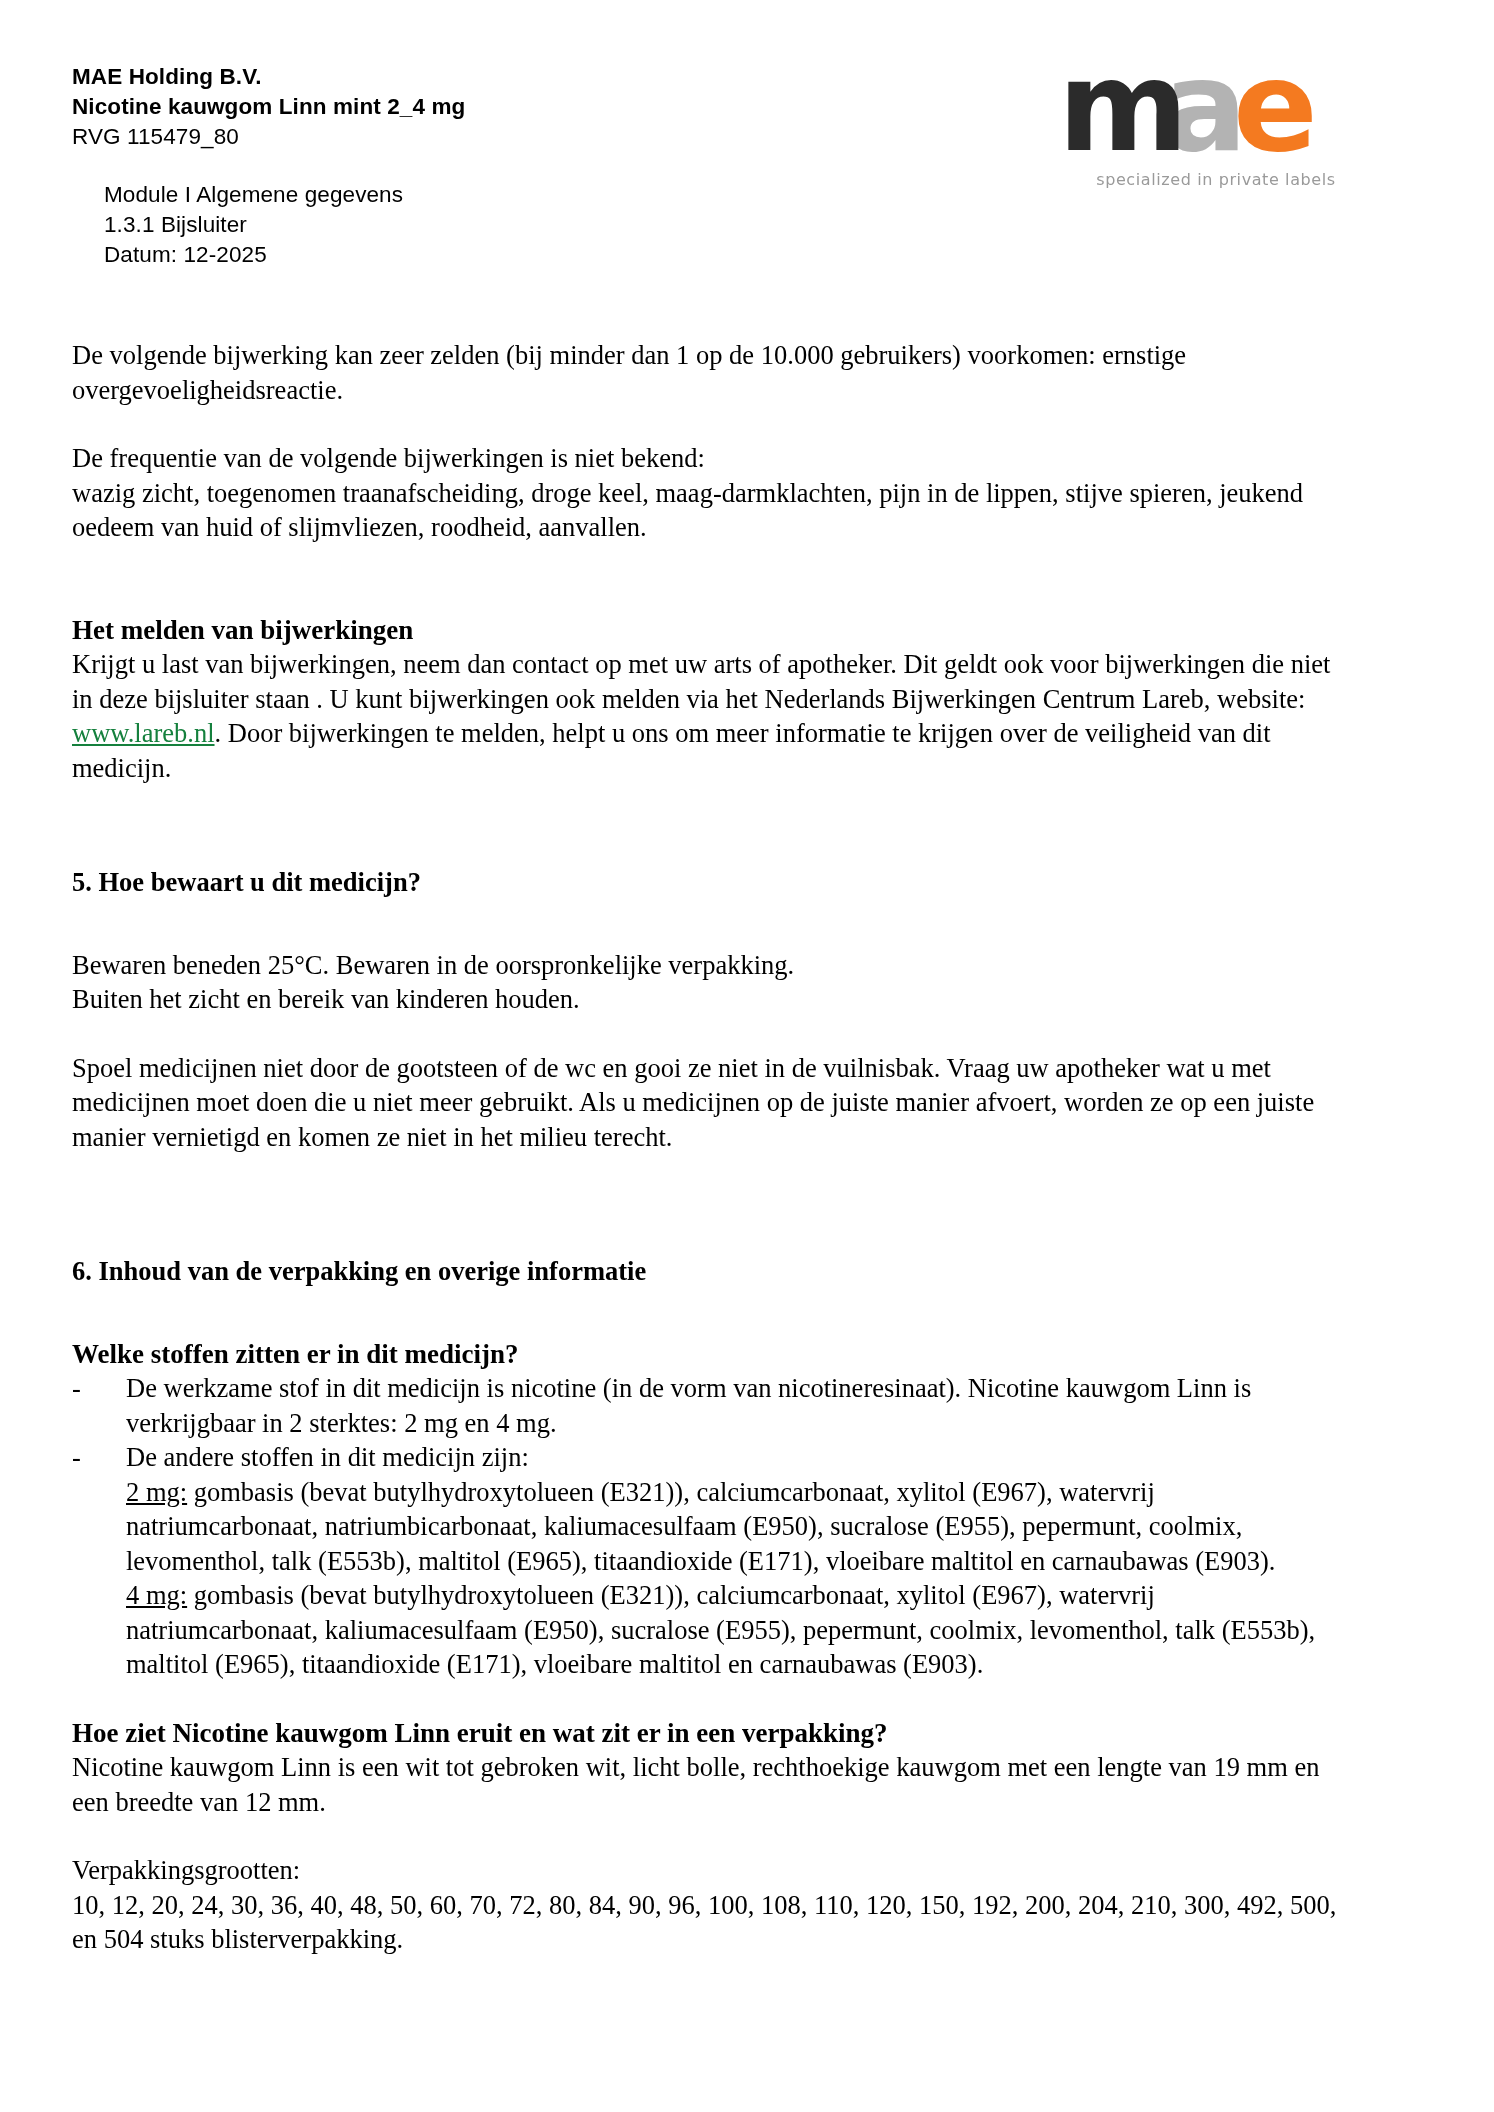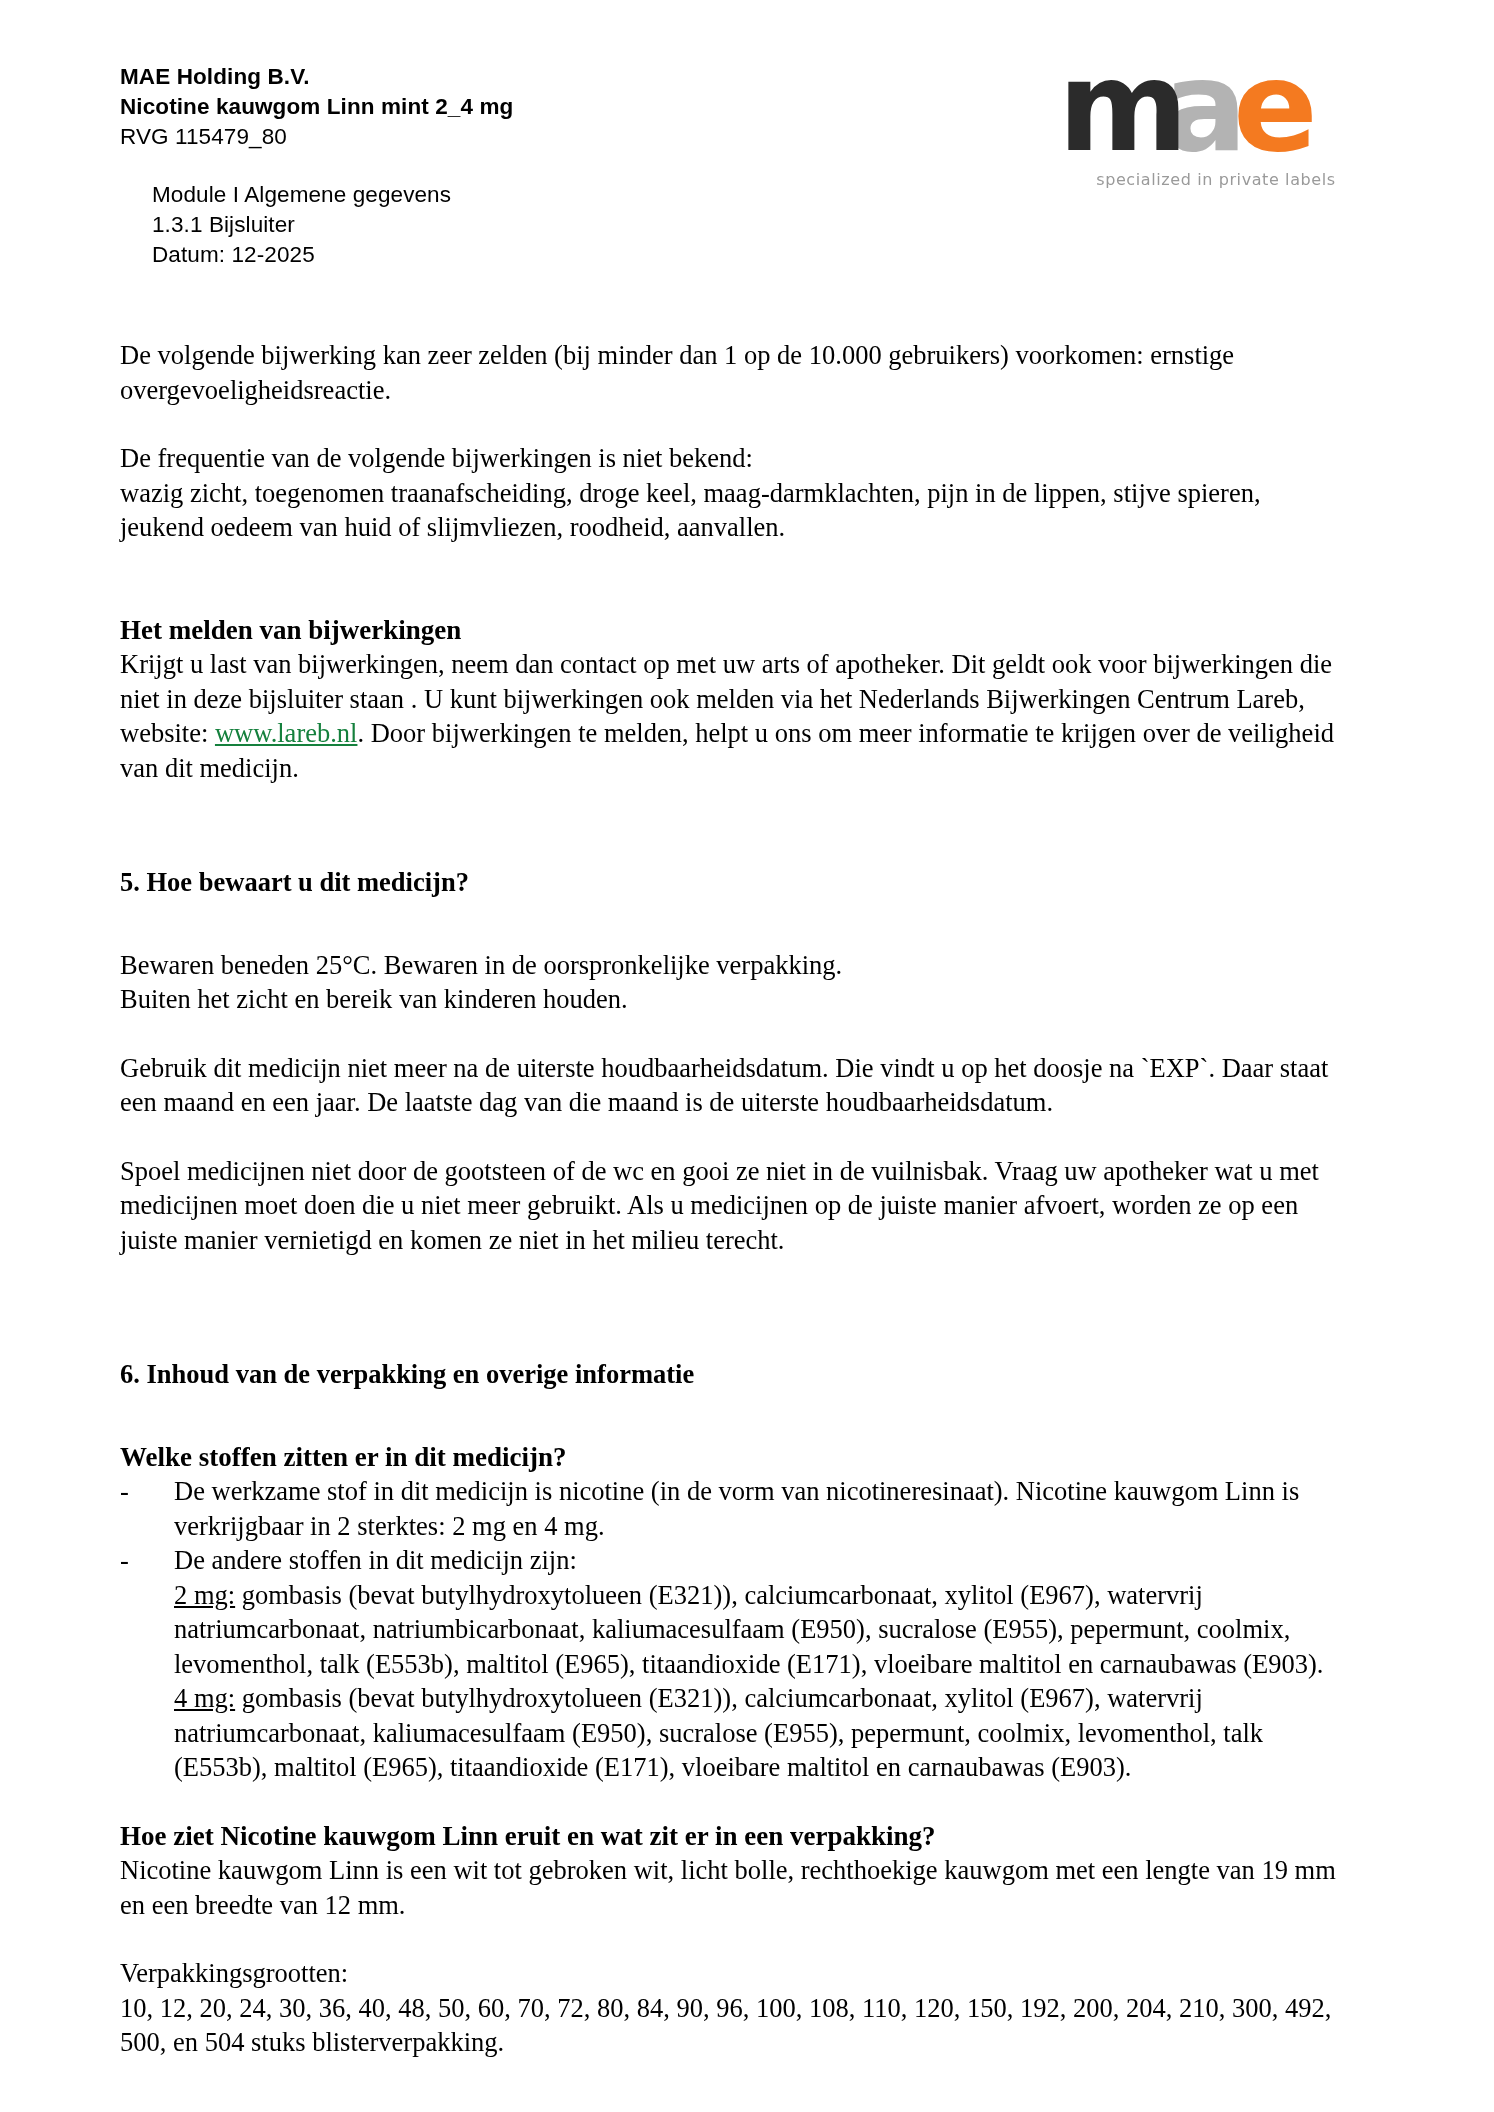--- a/index.html
+++ b/index.html
@@ -13,21 +13,21 @@
     font-family: "Liberation Serif", "DejaVu Serif", serif;
     color: #000000;
     position: relative;
     overflow: hidden;
   }
   .page {
     position: relative;
     width: 1494px;
     height: 1729px;
     box-sizing: border-box;
-    padding: 62px 150px 0 120px;
+    padding: 62px 150px 0 72px;
   }
 
   
   .header {
     position: relative;
     min-height: 175px;
   }
   .header-text {
     font-family: "Liberation Sans", "DejaVu Sans", sans-serif;
     font-size: 22.5px;
@@ -168,21 +168,20 @@
 
     <div class="gap-xl"></div>
 
     <h2 class="section">5. Hoe bewaart u dit medicijn?</h2>
 
     <div class="gap-md"></div>
 
     <p class="tight">Bewaren beneden 25°C. Bewaren in de oorspronkelijke verpakking.</p>
     <p class="para">Buiten het zicht en bereik van kinderen houden.</p>
 
-    <p class="para">Gebruik dit medicijn niet meer na de uiterste houdbaarheidsdatum. Die vindt u op het doosje na `EXP`. Daar staat een maand en een jaar. De laatste dag van die maand is de uiterste houdbaarheidsdatum.</p>
 
     <p class="para">Spoel medicijnen niet door de gootsteen of de wc en gooi ze niet in de vuilnisbak. Vraag uw apotheker wat u met medicijnen moet doen die u niet meer gebruikt. Als u medicijnen op de juiste manier afvoert, worden ze op een juiste manier vernietigd en komen ze niet in het milieu terecht.</p>
 
     <div class="gap-lg"></div>
 
     <h2 class="section">6. Inhoud van de verpakking en overige informatie</h2>
 
     <div class="gap-md"></div>
 
     <h3 class="sub">Welke stoffen zitten er in dit medicijn?</h3>

